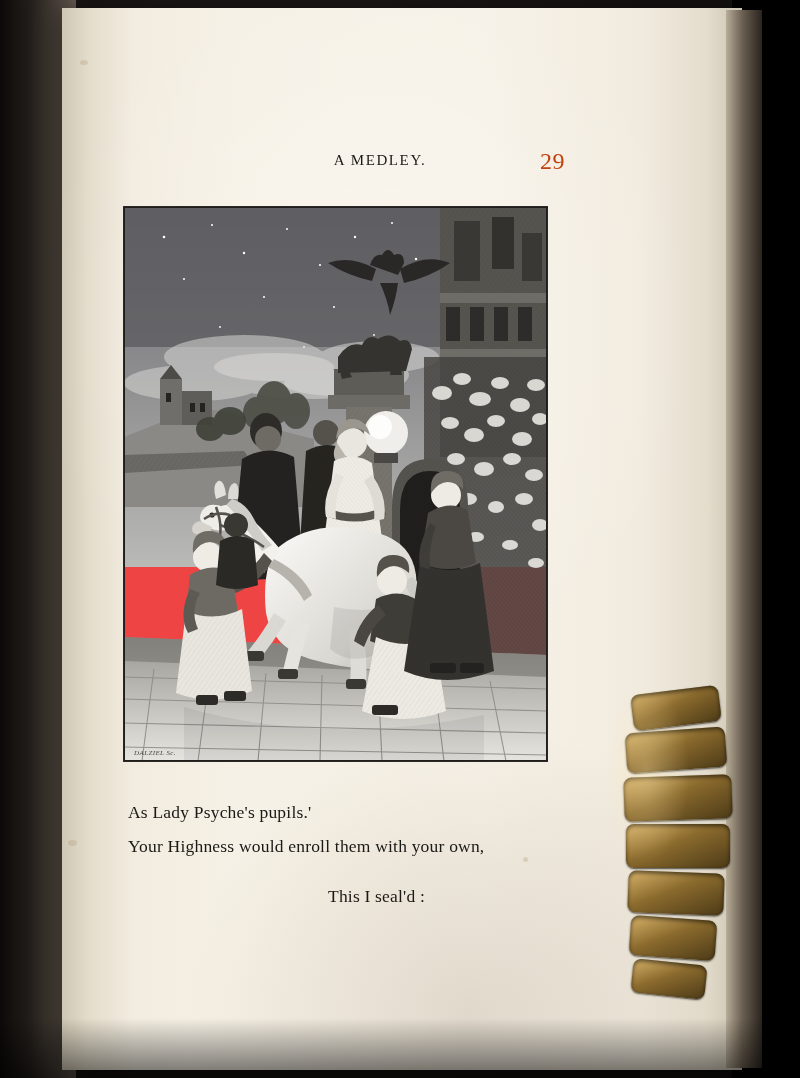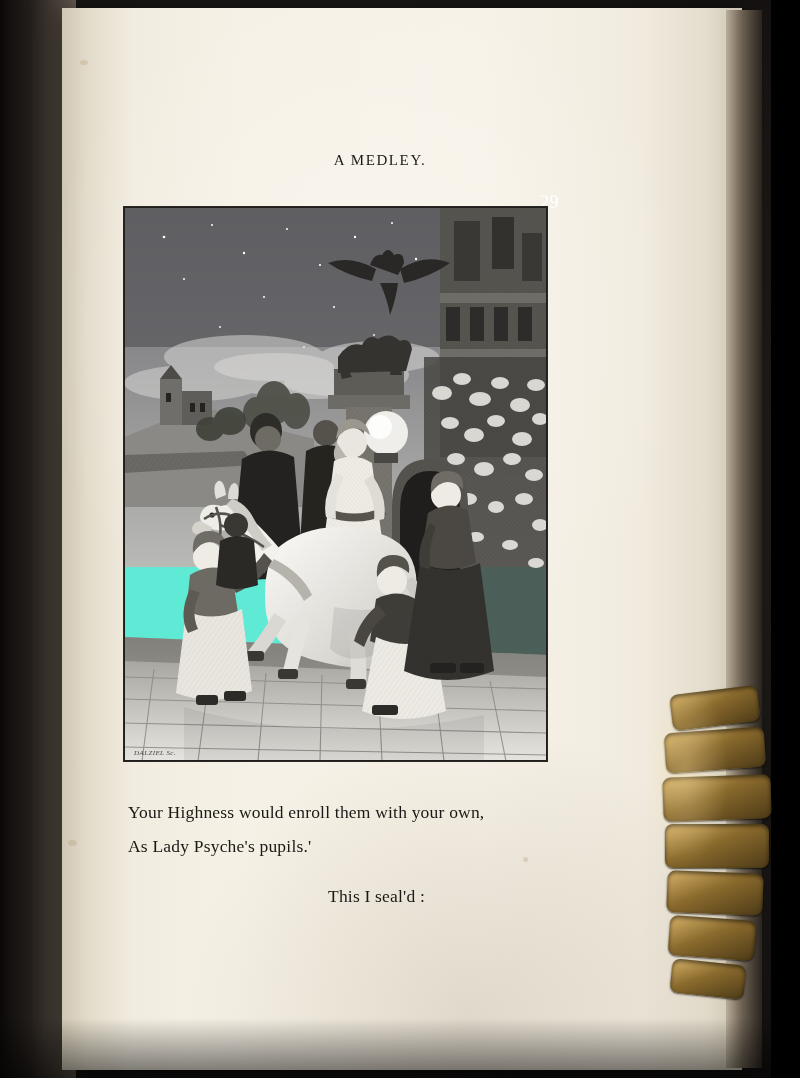--- a/index.html
+++ b/index.html
@@ -12,21 +12,20 @@
     height: 1078px;
     overflow: hidden;
     font-family: "Liberation Serif", serif;
   }
 
   #scene {
     position: relative;
     width: 732px;
     height: 1078px;
     background: #120f0d;
-    padding-left: 39px;
   }
 
   
   .backdrop {
     position: absolute;
     inset: 0;
     background:
       radial-gradient(120% 90% at 40% 45%, #3a3430 0%, #1a1715 55%, #0c0a09 100%);
   }
 
@@ -94,35 +93,34 @@
     font-family: "Liberation Serif", serif;
     font-size: 15px;
     letter-spacing: 1.6px;
     color: #1c1a17;
   }
   .folio {
     position: absolute;
     left: 540px;
     top: 148px;
     font-family: "Liberation Serif", serif;
-    font-size: 18px;
-    color: #ffffff;
+    font-size: 24px;
+    color: #c2410c;
     letter-spacing: .5px;
-    margin-top: 44px;
   }
 
   
   .plate {
     position: absolute;
     left: 123px;
     top: 206px;
     width: 423px;
     height: 554px;
     border: 1px solid #2a2724;
-    background: #5eead4;
+    background: #ef4444;
     overflow: hidden;
   }
   .plate svg { display: block; }
 
   .plate-signature {
     position: absolute;
     left: 10px;
     bottom: 4px;
     font-family: "Liberation Serif", serif;
     font-size: 7px;
@@ -500,22 +498,22 @@
       </g>
 
       <path d="M60 500 q140 40 300 8 l0 46 l-300 0 z" fill="#000" opacity="0.06"></path>
 
       <rect x="0.5" y="0.5" width="422" height="553" fill="none" stroke="#1f1e1c" stroke-width="1"></rect>
     </svg>
     <div class="plate-signature">DALZIEL Sc.</div>
   </div>
 
   <div class="verse">
+    <div class="line indent-2">As Lady Psyche's pupils.'</div>
     <div class="line indent-1">Your Highness would enroll them with your own,</div>
-    <div class="line indent-2">As Lady Psyche's pupils.'</div>
     <div class="line indent-3">This I seal'd :</div>
   </div>
 
   <div class="clasp">
     <div class="knob k1"></div>
     <div class="knob k2"></div>
     <div class="knob k3"></div>
     <div class="knob k4"></div>
     <div class="knob k5"></div>
     <div class="knob k6"></div>

